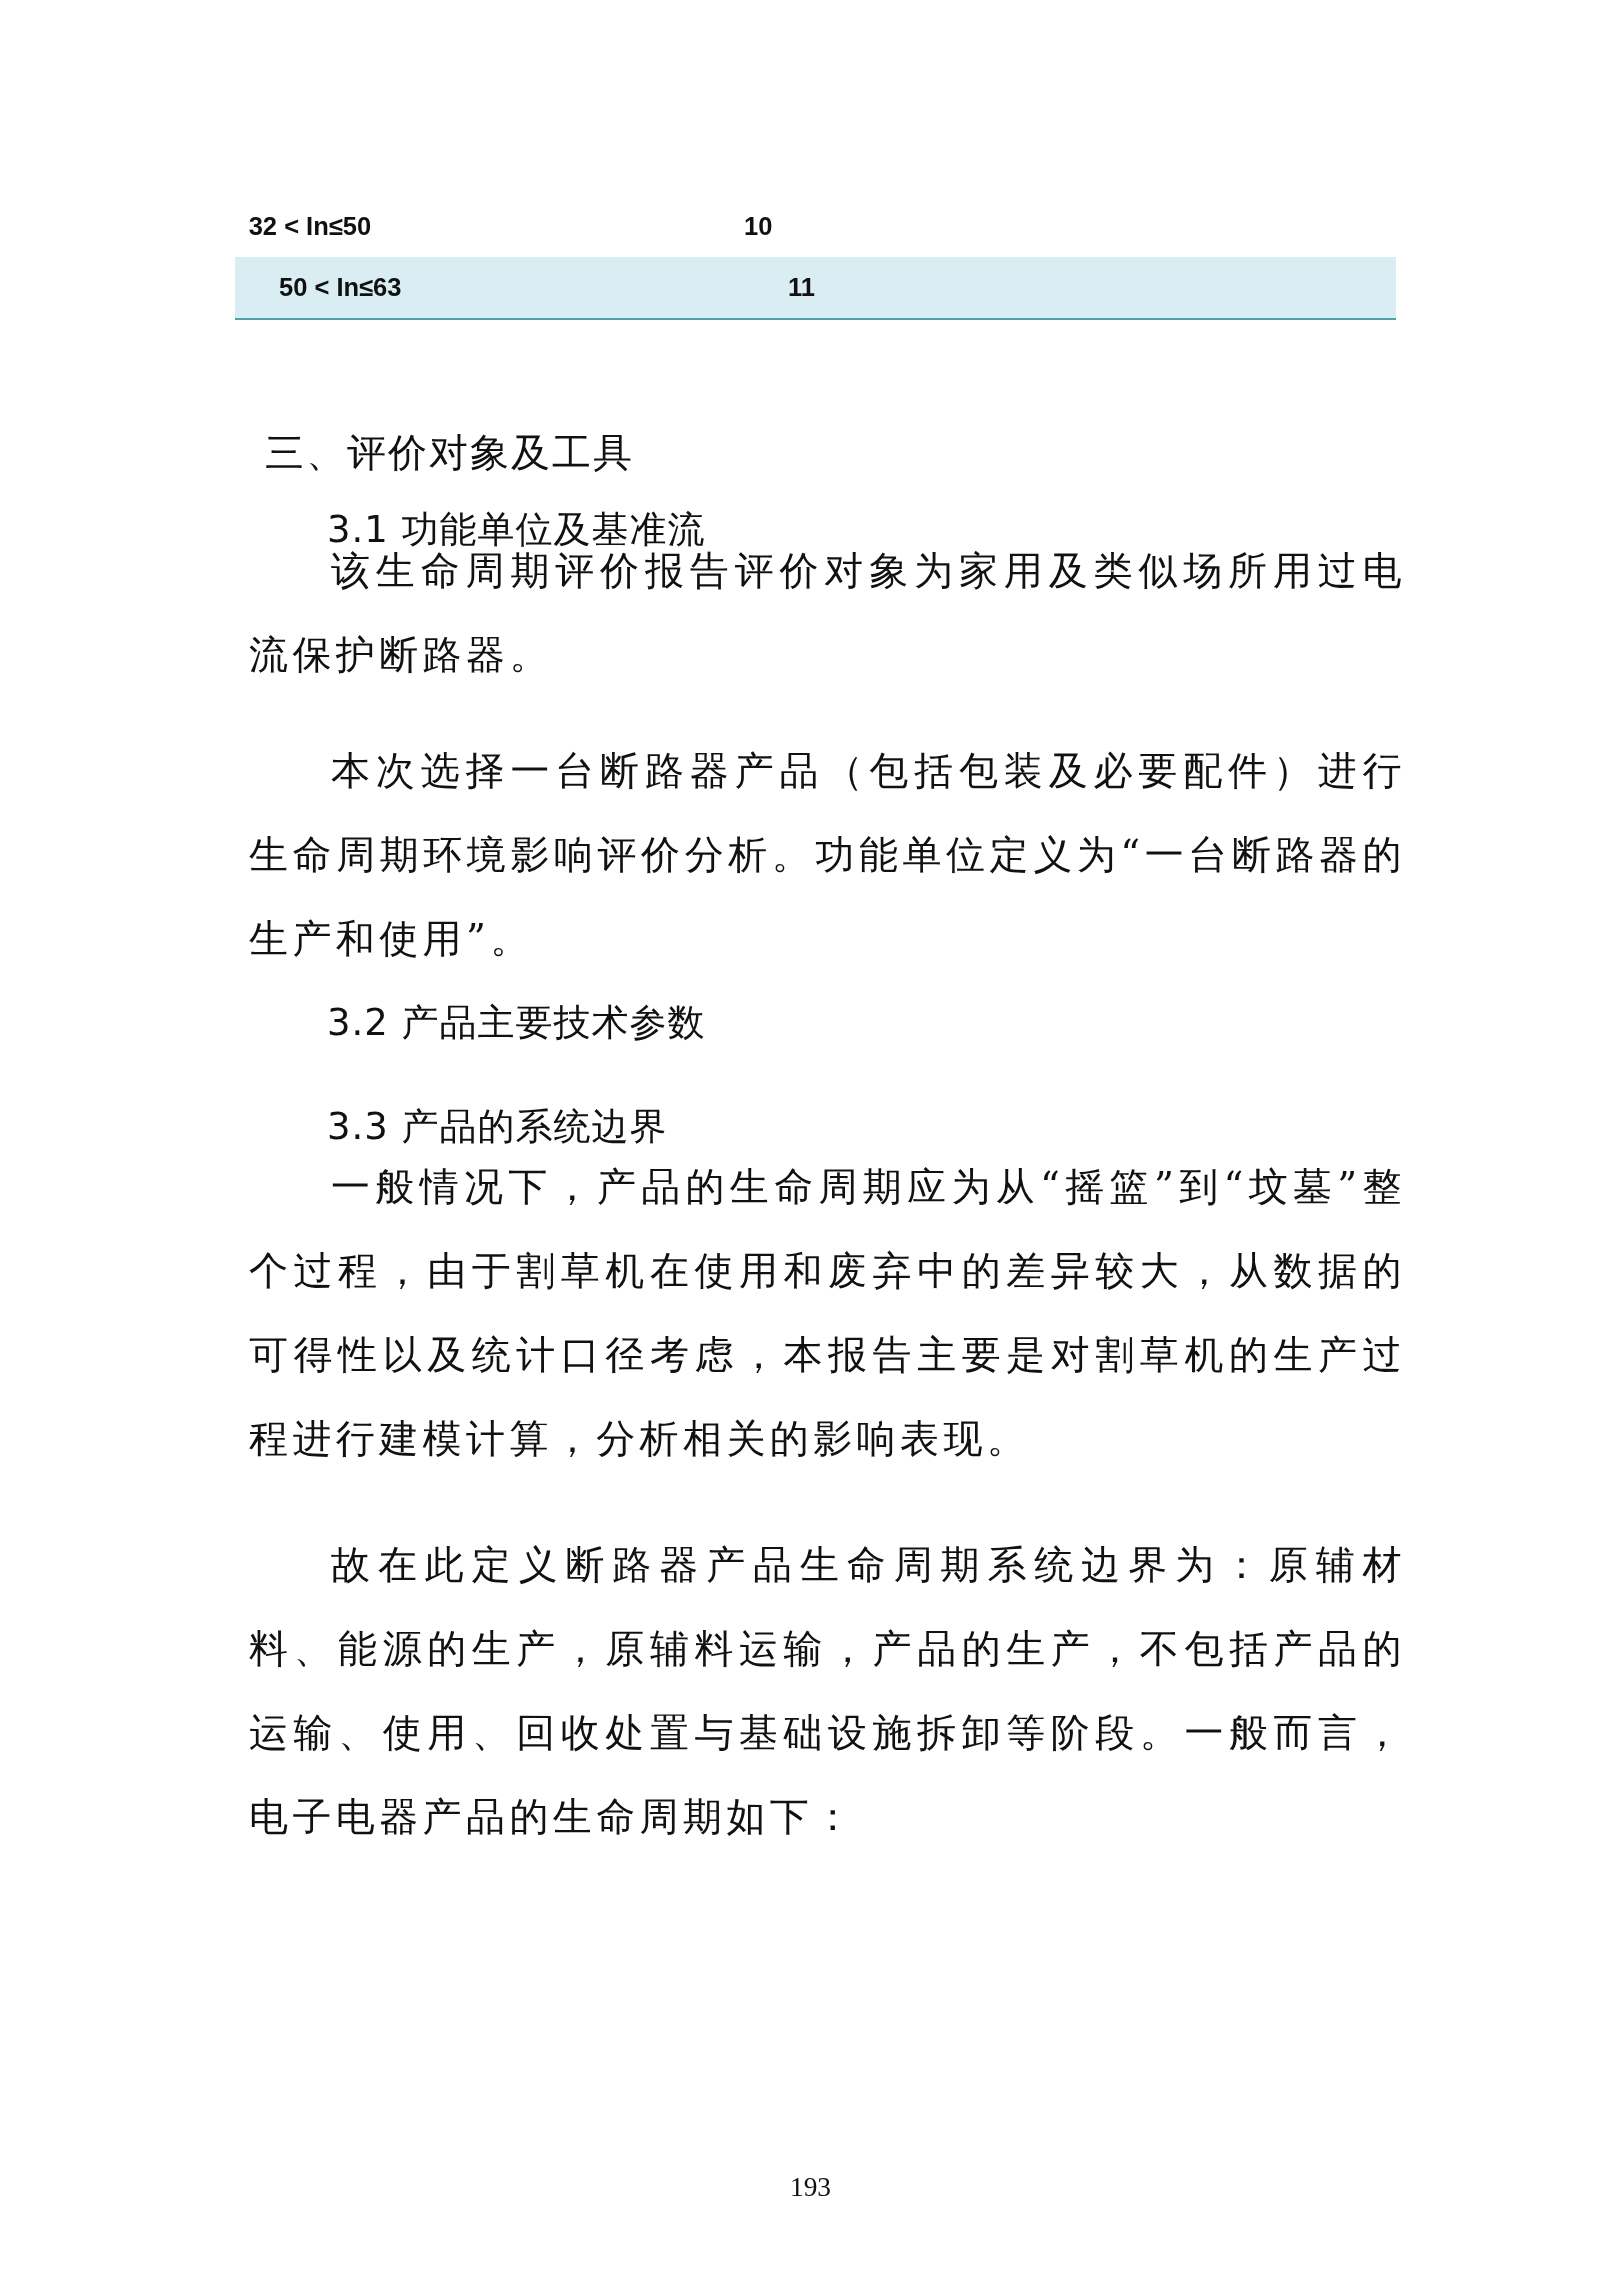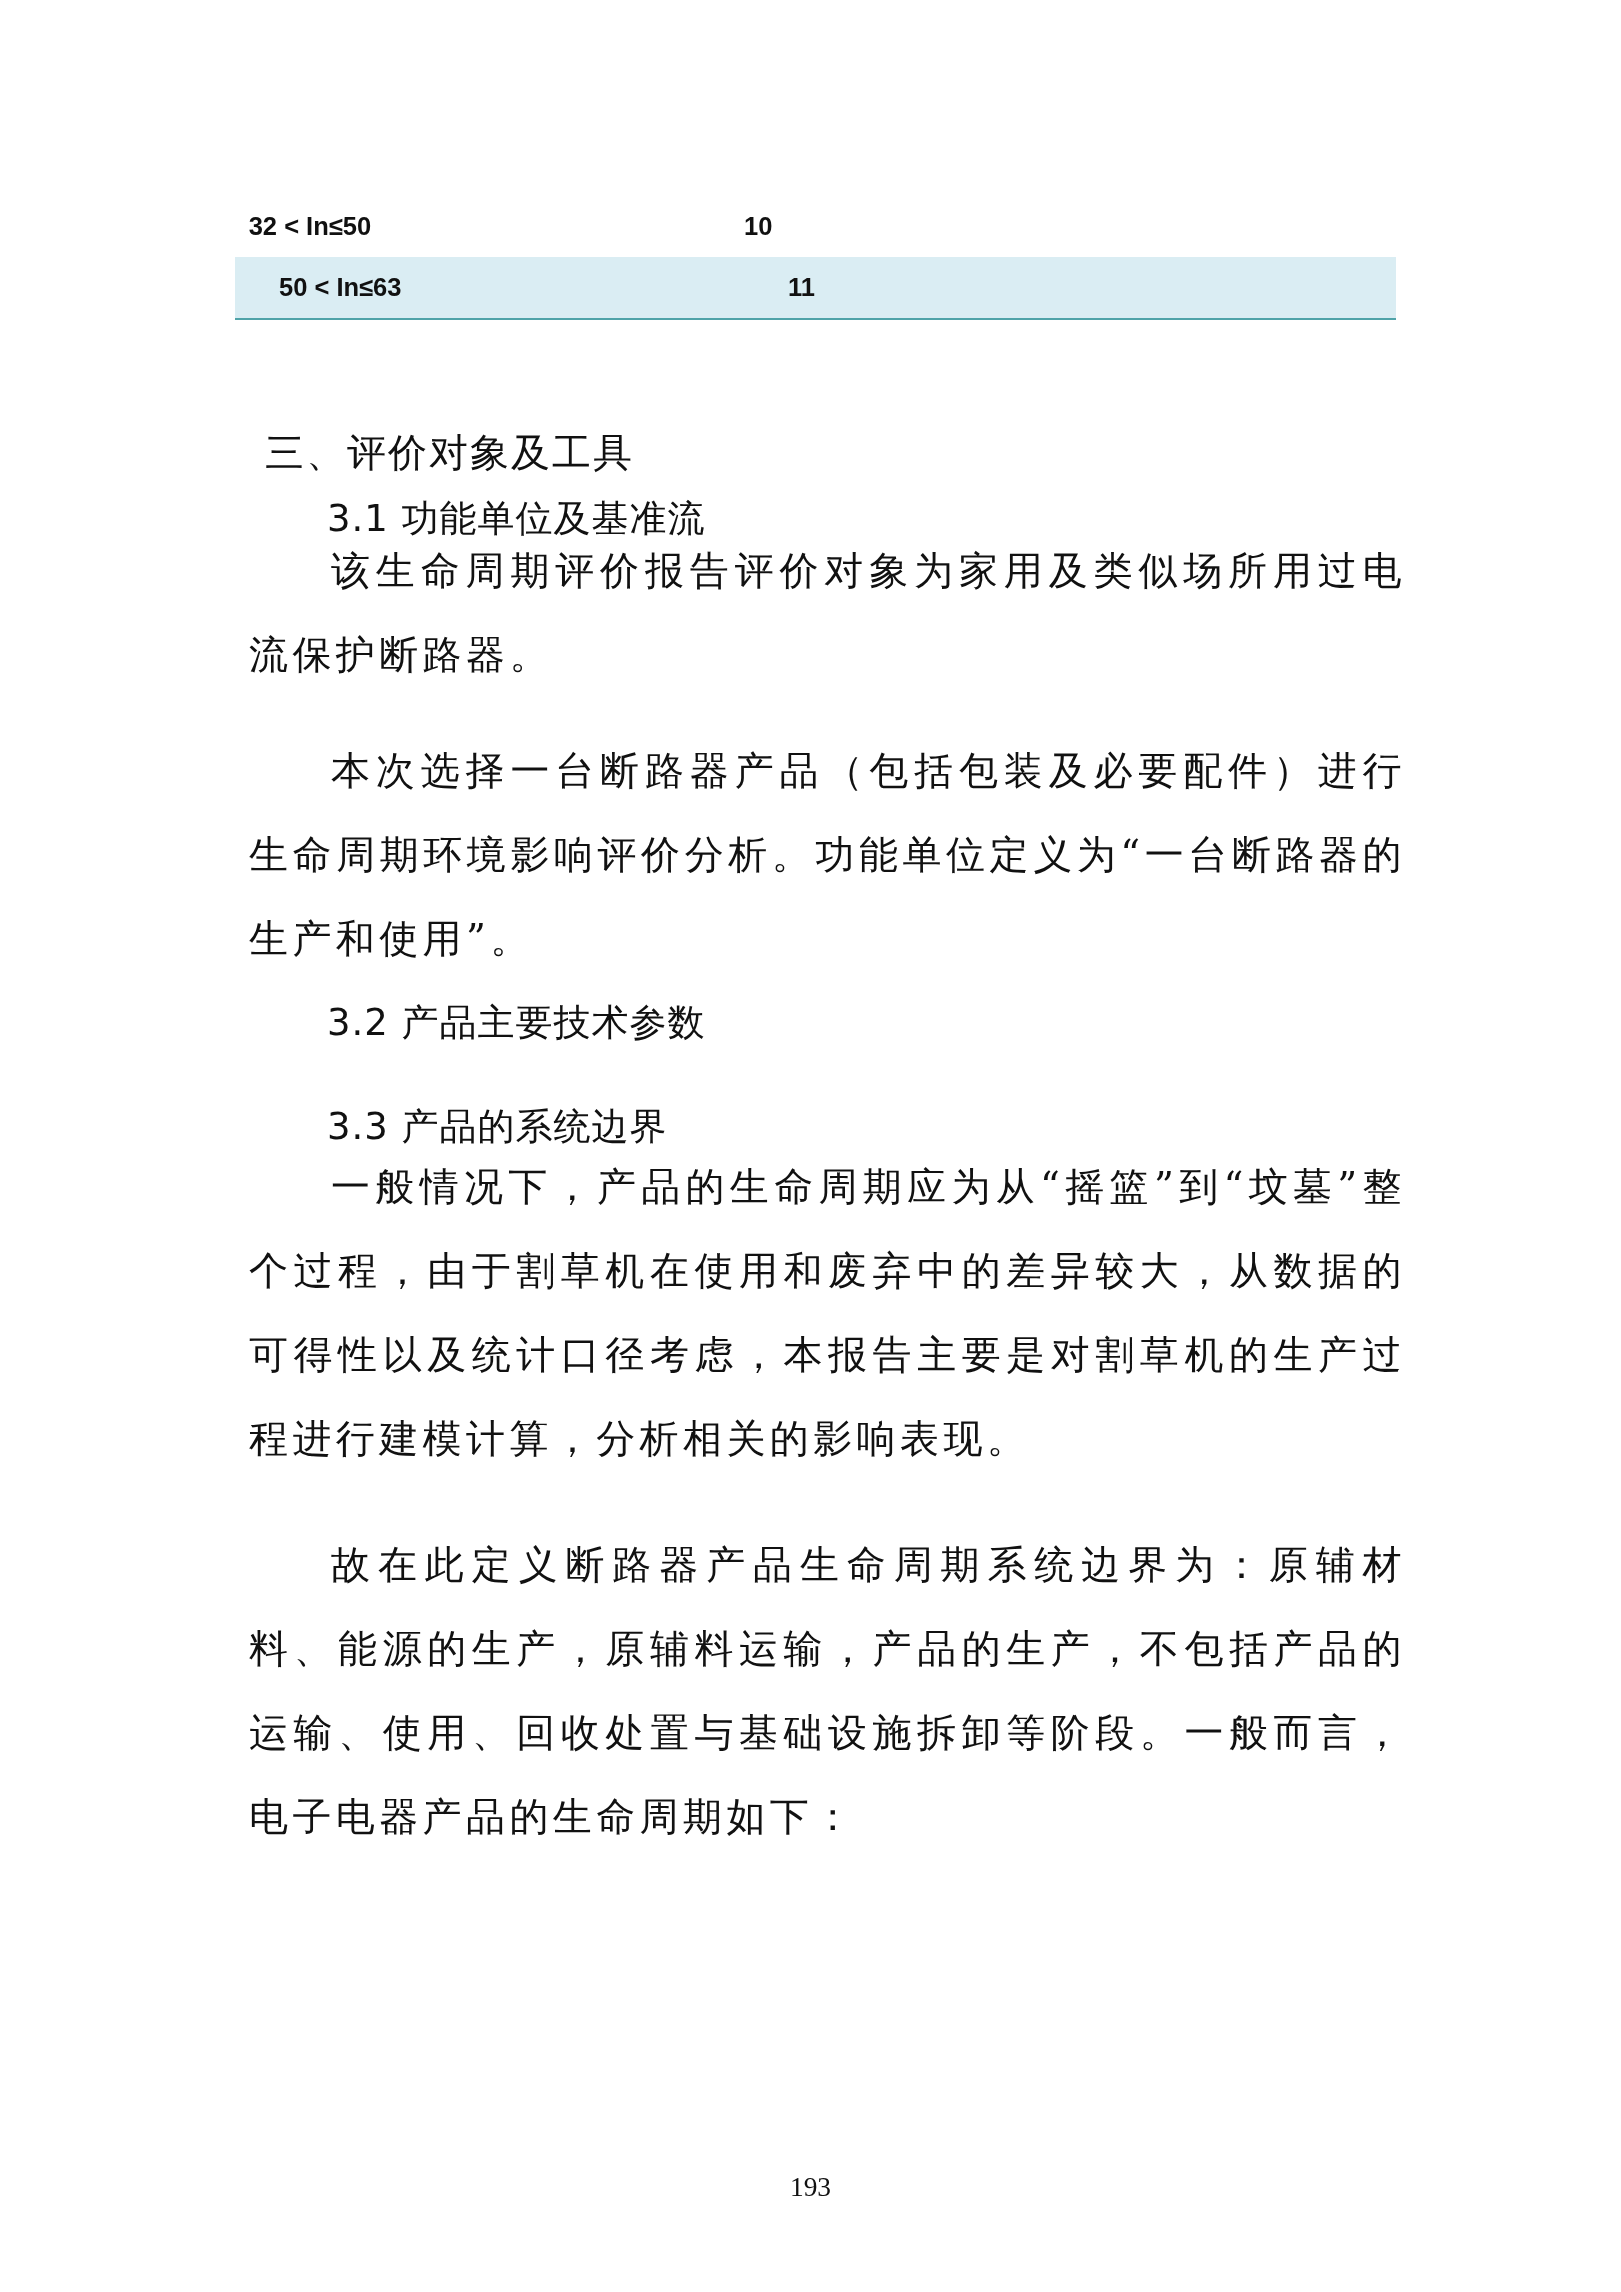--- a/index.html
+++ b/index.html
@@ -61,21 +61,21 @@
   </tr>
   <tr class="row row-shaded row-last">
     <td>50 &lt; In≤63</td>
     <td class="c2">11</td>
   </tr>
 </tbody>
   </table>
 
 <h1 class="h1">三、评价对象及工具</h1>
 
-<h2 class="h2" style="top:494px">3.1  功能单位及基准流</h2>
+<h2 class="h2" style="top:505px">3.1  功能单位及基准流</h2>
 
 <p class="para" style="top:529px">该生命周期评价报告评价对象为家用及类似场所用过电流保护断路器。</p>
 
 <p class="para" style="top:729px">本次选择一台断路器产品（包括包装及必要配件）进行生命周期环境影响评价分析。功能单位定义为“一台断路器的生产和使用”。</p>
 
 <h2 class="h2" style="top:998px">3.2 产品主要技术参数</h2>
 
 <h2 class="h2" style="top:1102px">3.3 产品的系统边界</h2>
 
 <p class="para" style="top:1145px">一般情况下，产品的生命周期应为从“摇篮”到“坟墓”整个过程，由于割草机在使用和废弃中的差异较大，从数据的可得性以及统计口径考虑，本报告主要是对割草机的生产过程进行建模计算，分析相关的影响表现。</p>

